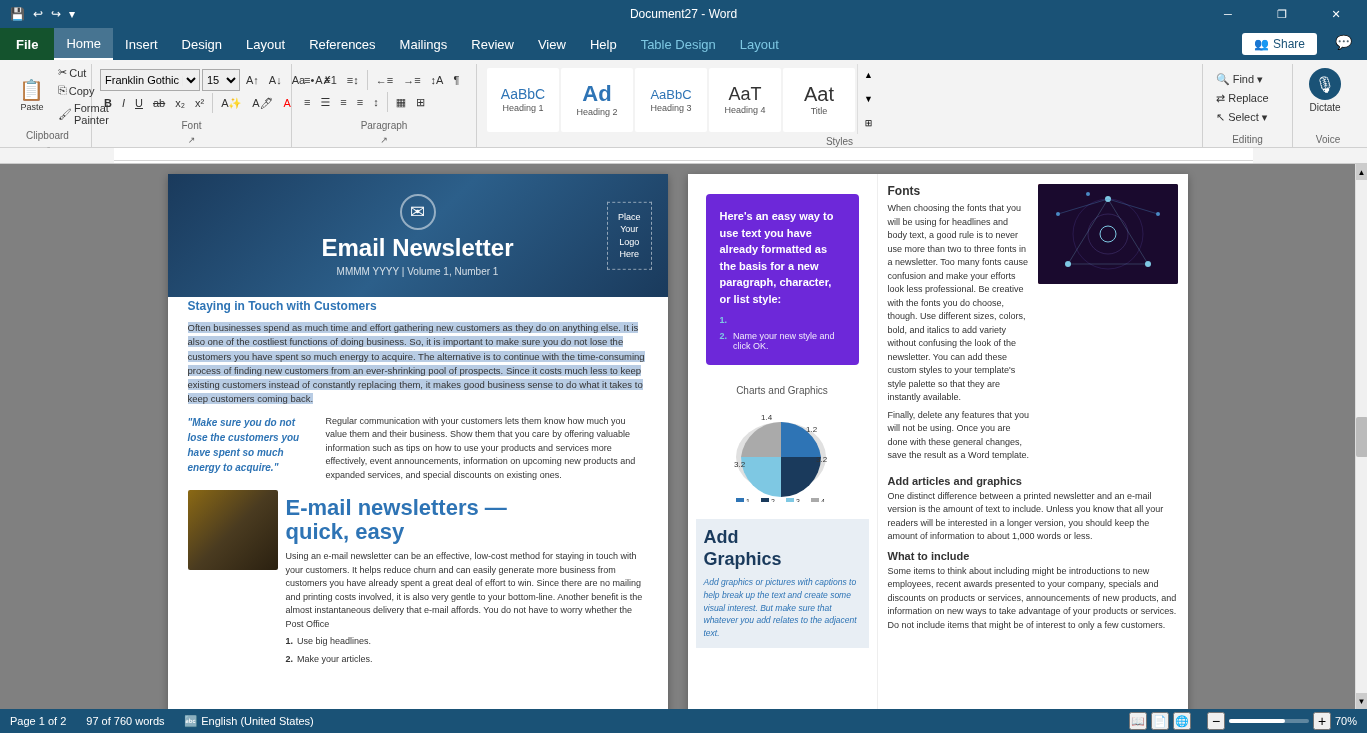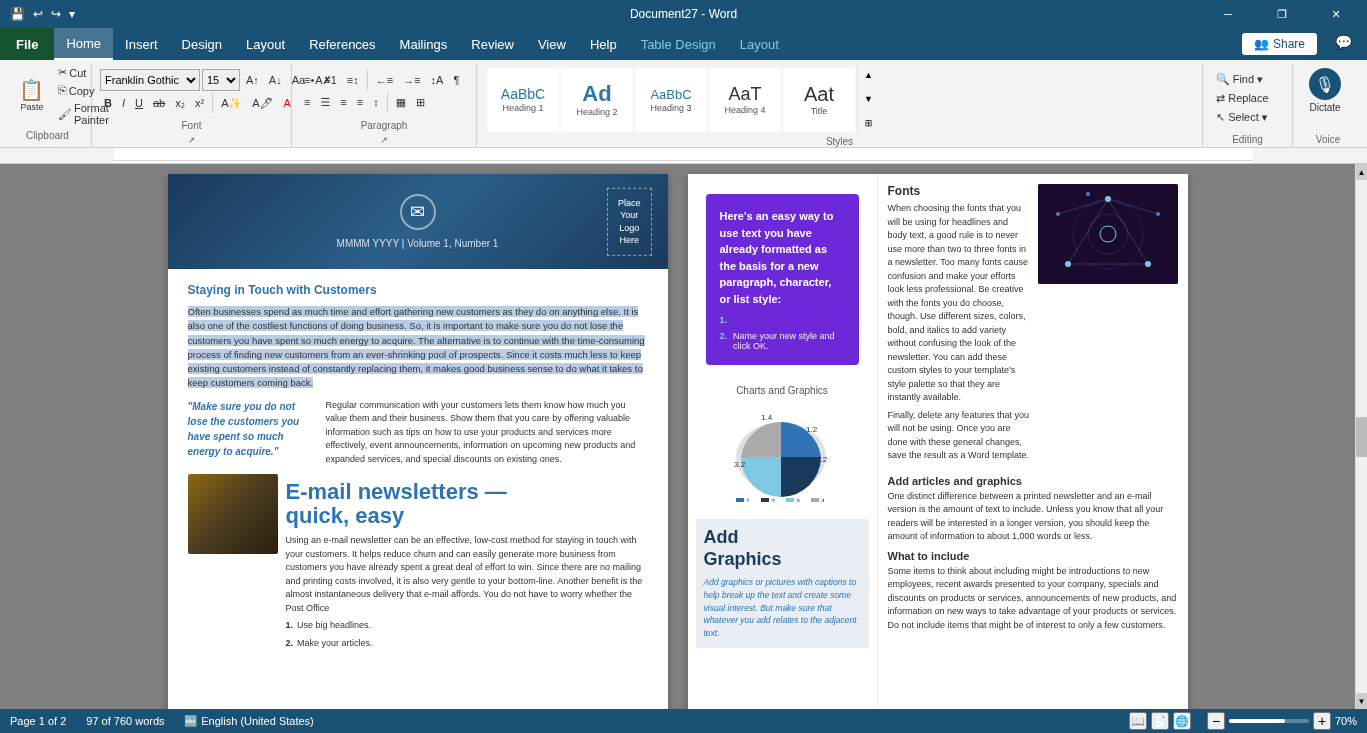--- a/index.html
+++ b/index.html
@@ -220,21 +220,21 @@
       border: 2px solid rgba(255,255,255,0.5);
       display: inline-flex;
       align-items: center;
       justify-content: center;
       font-size: 18px;
       margin-bottom: 4px;
     }
     .newsletter-title { font-size: 24px; font-weight: bold; }
     .newsletter-sub { font-size: 10px; color: rgba(255,255,255,0.8); margin-top: 4px; }
 
-    .page-content { padding: 12px 20px; font-size: 10px; line-height: 1.5; color: #333; }
+    .page-content { padding: 0 20px; font-size: 10px; line-height: 1.5; color: #333; }
     .section-heading { color: #2e74b5; font-size: 12px; font-weight: bold; margin-bottom: 6px; }
     .body-text { font-size: 9.5px; line-height: 1.5; color: #333; }
     .selected-text { background: #b8cce4; }
     .quote-text { color: #2e74b5; font-style: italic; font-size: 10px; font-weight: bold; }
     .img-placeholder {
       width: 90px;
       height: 80px;
       background: #8b7355;
       border-radius: 2px;
       flex-shrink: 0;
@@ -552,20 +552,21 @@
 
 <div class="doc-area">
   <div class="doc-scroll">
 
     <div class="page">
 
       <div class="newsletter-header">
         <div style="display:flex; align-items:center; justify-content:center; gap:8px;">
           <div class="newsletter-icon">✉</div>
         </div>
+        <div class="newsletter-title">Email Newsletter</div>
         <div class="newsletter-sub">
           <span>MMMM YYYY</span>
           <span> | </span>
           <span>Volume 1, Number 1</span>
         </div>
         <div class="logo-area">Place<br>Your<br>Logo<br>Here</div>
       </div>
 
       <div class="page-content">
         <div class="section-heading">Staying in Touch with Customers</div>

